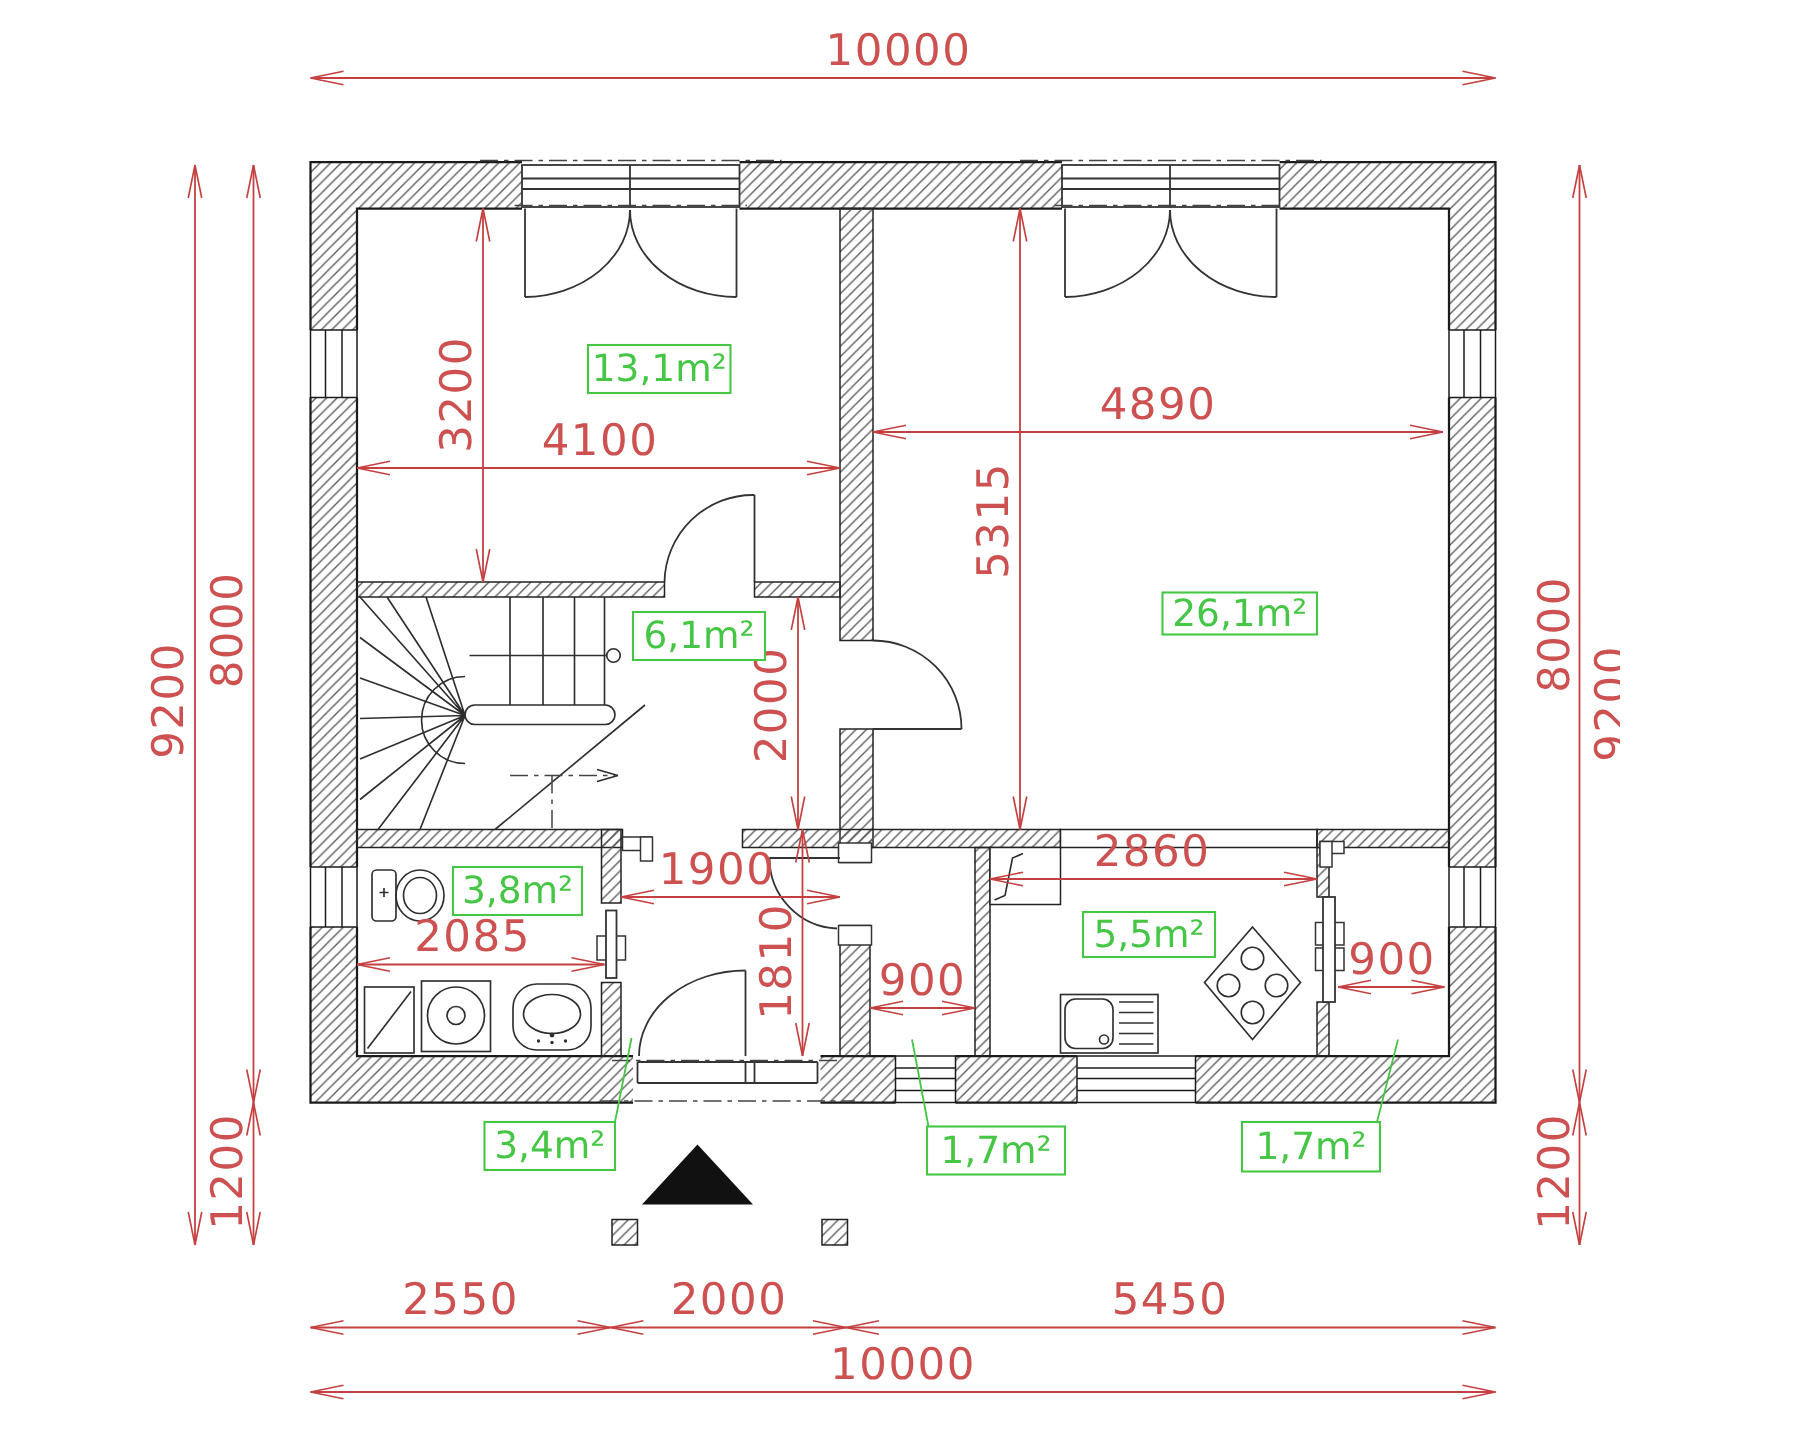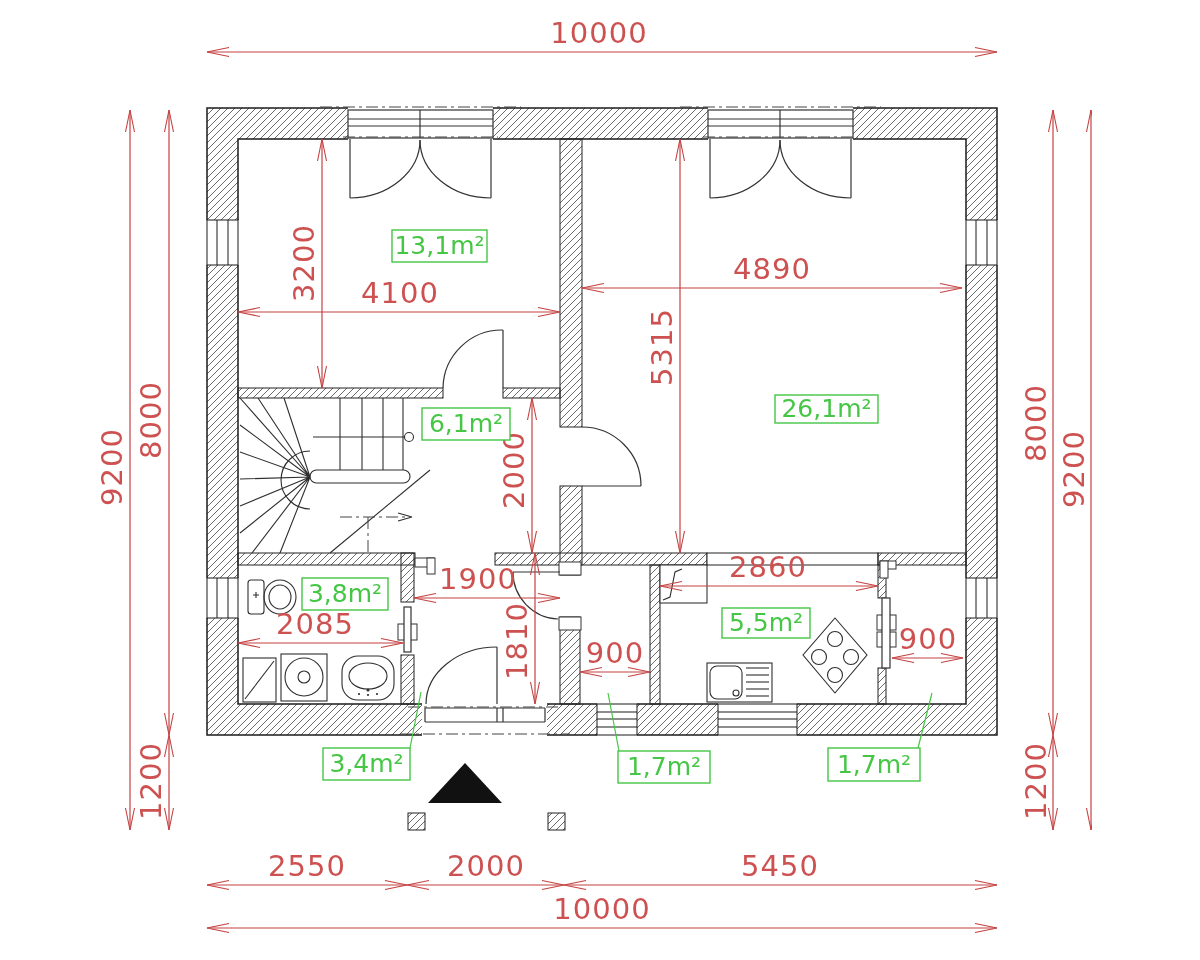--- a/index.html
+++ b/index.html
@@ -1,16 +1,16 @@
 <!DOCTYPE html>
 <html><head>
 <meta charset="utf-8">
 <style>
   html,body{margin:0;padding:0;background:#fff;}
-  #stage{position:relative;width:1080px;height:960px;background:#fff;overflow:hidden;padding-left:12px;}
+  #stage{position:relative;width:1080px;height:960px;background:#fff;overflow:hidden;}
   svg{position:absolute;left:0;top:0;}
   .dim line{stroke:#c54141;stroke-width:1.2;}
   .dim path{stroke:#c54141;stroke-width:1.1;fill:none;}
   .dim text{fill:#cd5151;font-family:"DejaVu Sans",sans-serif;font-size:29px;text-anchor:middle;letter-spacing:1px;}
   .arealbl rect{fill:#ffffff;stroke:#45c645;stroke-width:1.4;}
   .arealbl text{fill:#45c645;font-family:"DejaVu Sans",sans-serif;font-size:25px;text-anchor:middle;}
   .arealbl polyline{fill:none;stroke:#45c645;stroke-width:1.2;}
   .wallstroke{fill:none;stroke:#1b1b1b;stroke-width:1.5;}
   .part{stroke:#222;stroke-width:1;}
   .thinline{fill:#fff;stroke:#222;stroke-width:1;}

